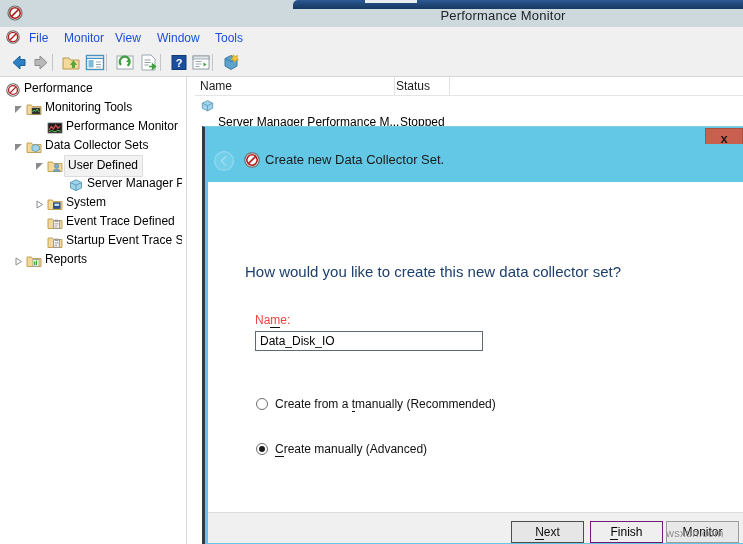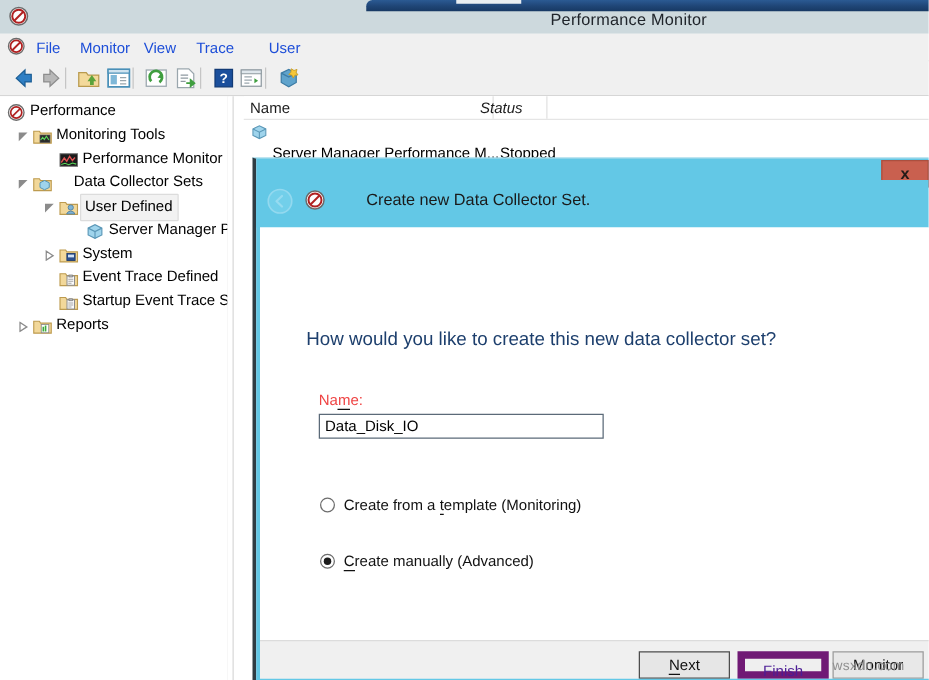--- a/index.html
+++ b/index.html
@@ -245,21 +245,20 @@
     position: absolute;
     left: 38px; top: 7px;
     width: 18px; height: 18px;
   }
   .dlg-head-text {
     position: absolute;
     left: 60px; top: 8px;
     font-size: 13px;
     color: #1a1a1a;
     white-space: nowrap;
-    margin-left: 28px;
   }
   .dlg-body {
     position: absolute;
     left: 3px; top: 55px;
     width: 535px; height: 330px;
     background: #ffffff;
   }
   .dlg-question {
     position: absolute;
     left: 37px; top: 81px;
@@ -336,22 +335,22 @@
     color: #101010;
     text-align: center;
     line-height: 20px;
     cursor: default;
   }
   .dlg-btn.default {
     border: 1px solid #4d4d4d;
     background: #e6e6e6;
   }
   .dlg-btn.disabled {
-    color: #4c1d95;
-    border: 6px solid #701a75;
+    color: #000000;
+    border: 1px solid #701a75;
     background: #efefef;
   }
   .watermark {
     position: absolute;
     left: 666px; top: 527px;
     font-size: 11px;
     color: #8f8f8f;
     letter-spacing: 0.3px;
   }
   .dlg-leftstrip {
@@ -388,22 +387,22 @@
     <span class="menubar-icon">
       <svg width="16" height="16" viewBox="0 0 18 18">
         <circle cx="9" cy="9" r="7" fill="#fdfdfd" stroke="#6b6b6b" stroke-width="1.2"></circle>
         <circle cx="9" cy="9" r="5.2" fill="none" stroke="#b02020" stroke-width="1.6"></circle>
         <line x1="5.4" y1="12.6" x2="12.6" y2="5.4" stroke="#b02020" stroke-width="1.6"></line>
       </svg>
     </span>
     <div class="menu-item" style="left:24px">File</div>
     <div class="menu-item" style="left:59px">Monitor</div>
     <div class="menu-item" style="left:110px">View</div>
-    <div class="menu-item" style="left:152px">Trace</div>
-    <div class="menu-item" style="left:210px">User</div>
+    <div class="menu-item" style="left:152px">Window</div>
+    <div class="menu-item" style="left:210px">Tools</div>
   </div>
 
   <div class="toolbar">
     <div class="tb-btn" style="left:8px">
       <svg width="22" height="21" viewBox="0 0 22 21">
         <path d="M12 4 L5 10.5 L12 17 L12 13.5 L17 13.5 L17 7.5 L12 7.5 Z" fill="#2f7fc4" stroke="#1d5f96" stroke-width="1"></path>
       </svg>
     </div>
     <div class="tb-btn" style="left:30px">
       <svg width="22" height="21" viewBox="0 0 22 21">
@@ -515,21 +514,21 @@
         <svg width="9" height="9" viewBox="0 0 9 9">
             <path d="M1 1 L8 1 L1 8 Z" fill="#8b8b8b"></path>
           </svg>
       </span>
       <span class="node-icon" style="left:26px">
         <svg width="16" height="16" viewBox="0 0 16 16">
           <path d="M1 4 h4.5 l1 1.5 H15 v8 H1 Z" fill="#f2d89a" stroke="#bd9b4f" stroke-width="0.9"></path>
           <path d="M6 7.2 L9.6 5.4 L13.4 7.2 L13.4 11 L9.6 12.8 L6 11 Z" fill="#9fd4ec" stroke="#5696b5" stroke-width="0.8"></path>
         </svg>
       </span>
-      <span class="tree-label" style="position:absolute;left:59px">Data Collector Sets</span>
+      <span class="tree-label" style="position:absolute;left:45px">Data Collector Sets</span>
     </div>
 
     <div class="tree-node selected" style="left:0; top:79px;">
       <span class="twisty" style="left:34px">
         <svg width="9" height="9" viewBox="0 0 9 9">
             <path d="M1 1 L8 1 L1 8 Z" fill="#8b8b8b"></path>
           </svg>
       </span>
       <span class="node-icon" style="left:47px">
         <svg width="16" height="16" viewBox="0 0 16 16">
@@ -609,21 +608,21 @@
     </div>
   </div>
 
   <div class="splitter">
     <div class="splitter-line"></div>
   </div>
 
   <div class="list-pane">
     <div class="list-header">
       <div class="col-head" style="left:0px; width:200px;">Name</div>
-      <div class="col-head" style="left:184px; width:59px;font-style:italic;">Status</div>
+      <div class="col-head" style="left:196px; width:59px;">Status</div>
     </div>
     <div class="list-row">
       <span class="row-icon">
         <svg width="15" height="15" viewBox="0 0 16 16">
           <path d="M2.5 5.5 L8 2.8 L13.5 5.5 L13.5 11 L8 13.7 L2.5 11 Z" fill="#9fd4ec" stroke="#5a97b7" stroke-width="0.9"></path>
           <path d="M2.5 5.5 L8 8.2 L13.5 5.5 M8 8.2 V13.7" fill="none" stroke="#5a97b7" stroke-width="0.9"></path>
         </svg>
       </span>
       <span class="row-cell" style="left:23px">Server Manager Performance M...</span>
       <span class="row-cell" style="left:205px">Stopped</span>
@@ -655,21 +654,21 @@
     <div class="dlg-body">
       <div class="dlg-question">How would you like to create this new data collector set?</div>
 
       <div class="dlg-name-label">
         <span>Na</span><span class="acc">m</span><span>e:</span>
       </div>
       <input class="dlg-name-input" type="text" value="Data_Disk_IO" style="">
 
       <div class="radio-row" style="top:215px">
         <span class="radio-mark"></span>
-        <span class="radio-text"><span>Create from a </span><span class="acc">t</span><span>emplate (Monitoring)</span></span>
+        <span class="radio-text"><span>Create from a </span><span class="acc">t</span><span>manually (Recommended)</span></span>
       </div>
 
       <div class="radio-row" style="top:260px">
         <span class="radio-mark on"></span>
         <span class="radio-text"><span></span><span class="acc">C</span><span>reate manually (Advanced)</span></span>
       </div>
     </div>
 
     <div class="dlg-footer">
       <div class="dlg-btn default" style="left:303px"><span class="acc">N</span><span>ext</span></div>

